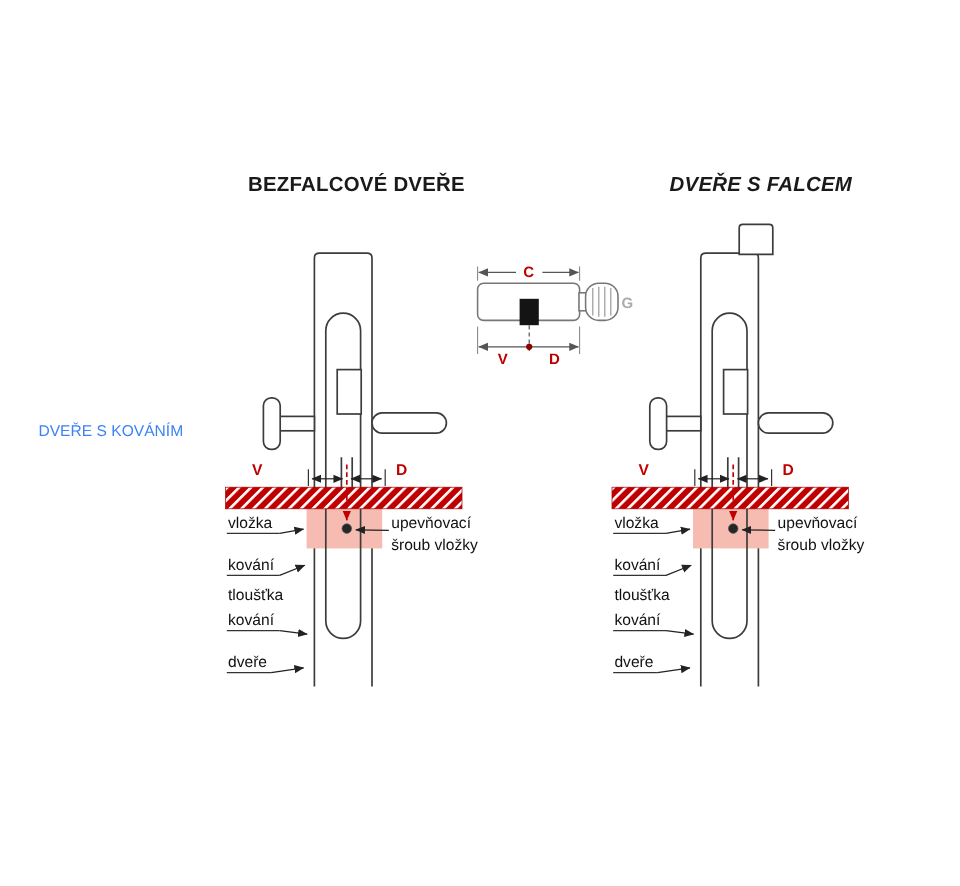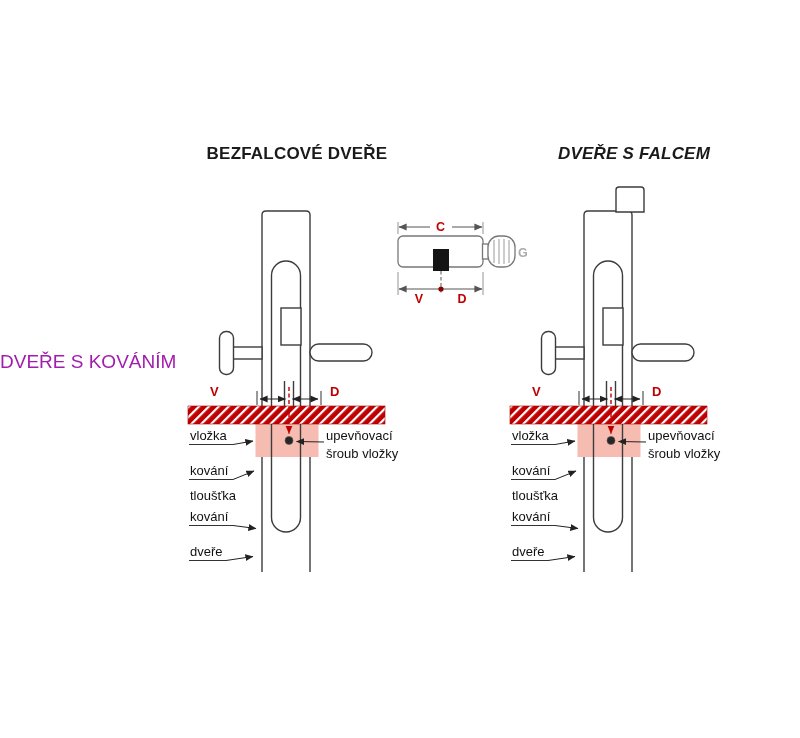--- a/index.html
+++ b/index.html
@@ -9,22 +9,22 @@
     font-family:"Liberation Sans", sans-serif;
   }
   .stage { position:absolute; inset:0; width:800px; height:738px; background:#fff; }
   .title {
     position:absolute; top:144px; width:280px; text-align:center;
     font-size:17px; font-weight:700; color:#1a1a1a; letter-spacing:.2px;
   }
   .title-left  { left:157px; }
   .title-right { left:494px;font-style:italic; }
   .side-label {
-    position:absolute; left:0; top:351px;
-    font-size:19px; color:#a21caf;
+    position:absolute; left:32px; top:351px;
+    font-size:13px; color:#3b82f6;
   }
   svg.drawing { position:absolute; left:0; top:0; }
   svg text { font-family:"Liberation Sans", sans-serif; }
   .lbl    { font-size:13px; fill:#111; }
   .redlbl { font-size:13px; font-weight:700; fill:#c00000; }
   .dimtxt { font-size:12.5px; font-weight:700; fill:#c00000; text-anchor:middle; }
   .gtxt   { font-size:12.5px; font-weight:700; fill:#ababab; }
   .ln     { stroke:#3c3c3c; stroke-width:1.4; fill:none; }
   .lnthin { stroke:#333; stroke-width:1; fill:none; }
   .lnfill { stroke:#3c3c3c; stroke-width:1.4; fill:#fff; }

